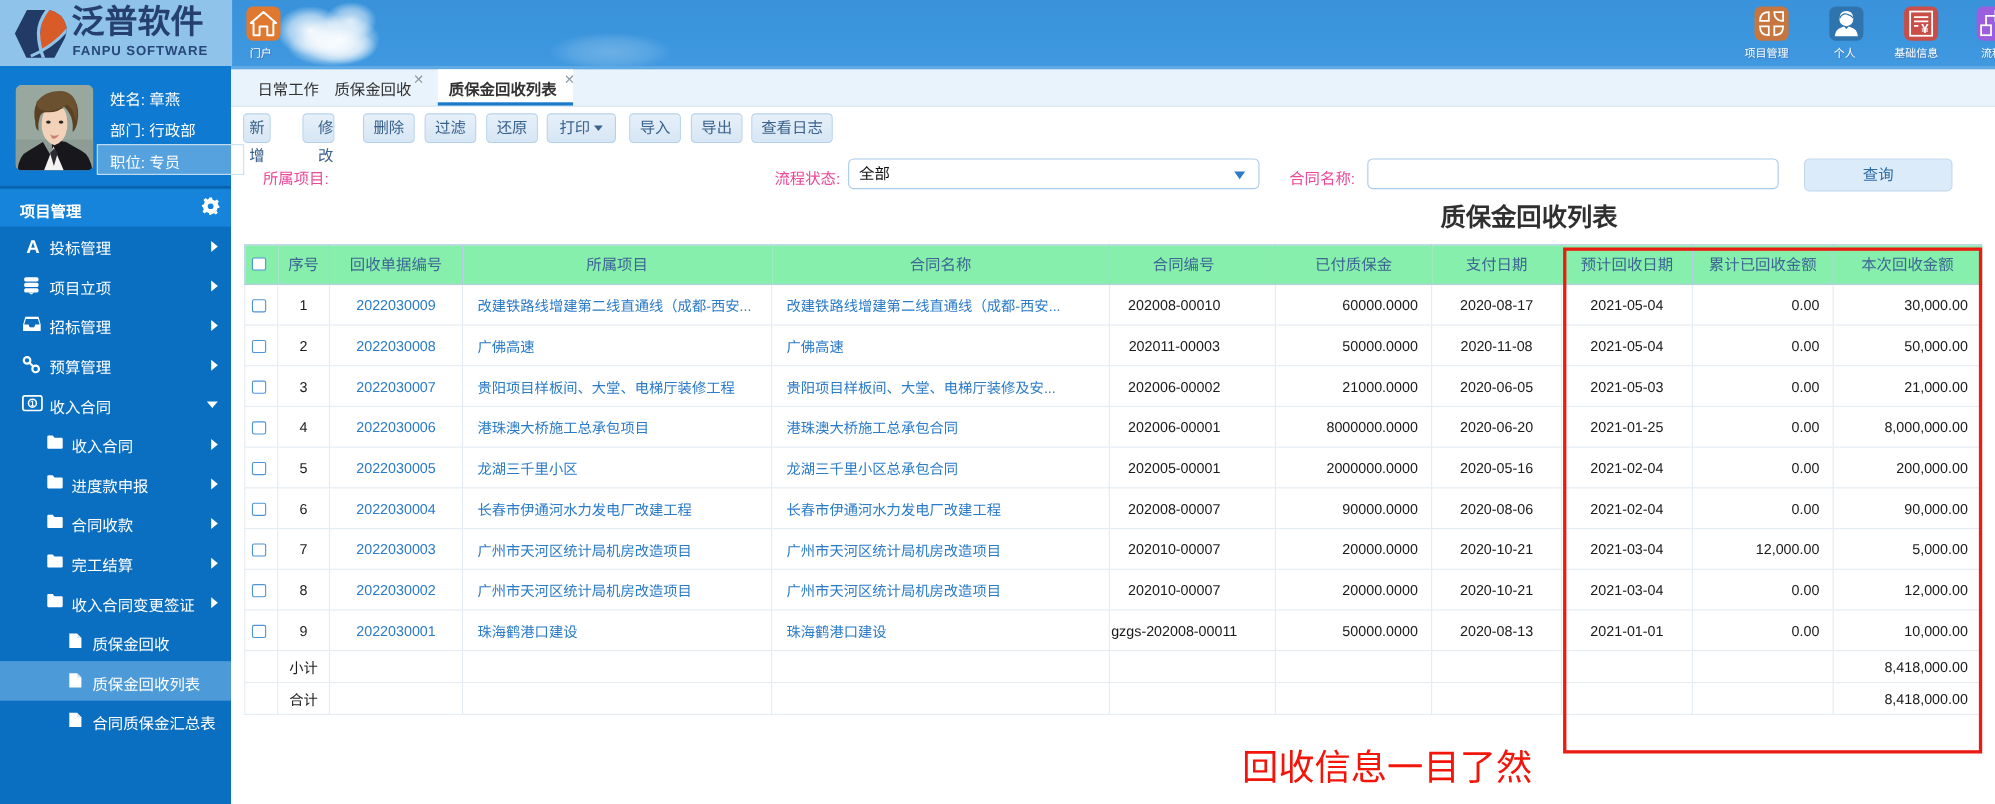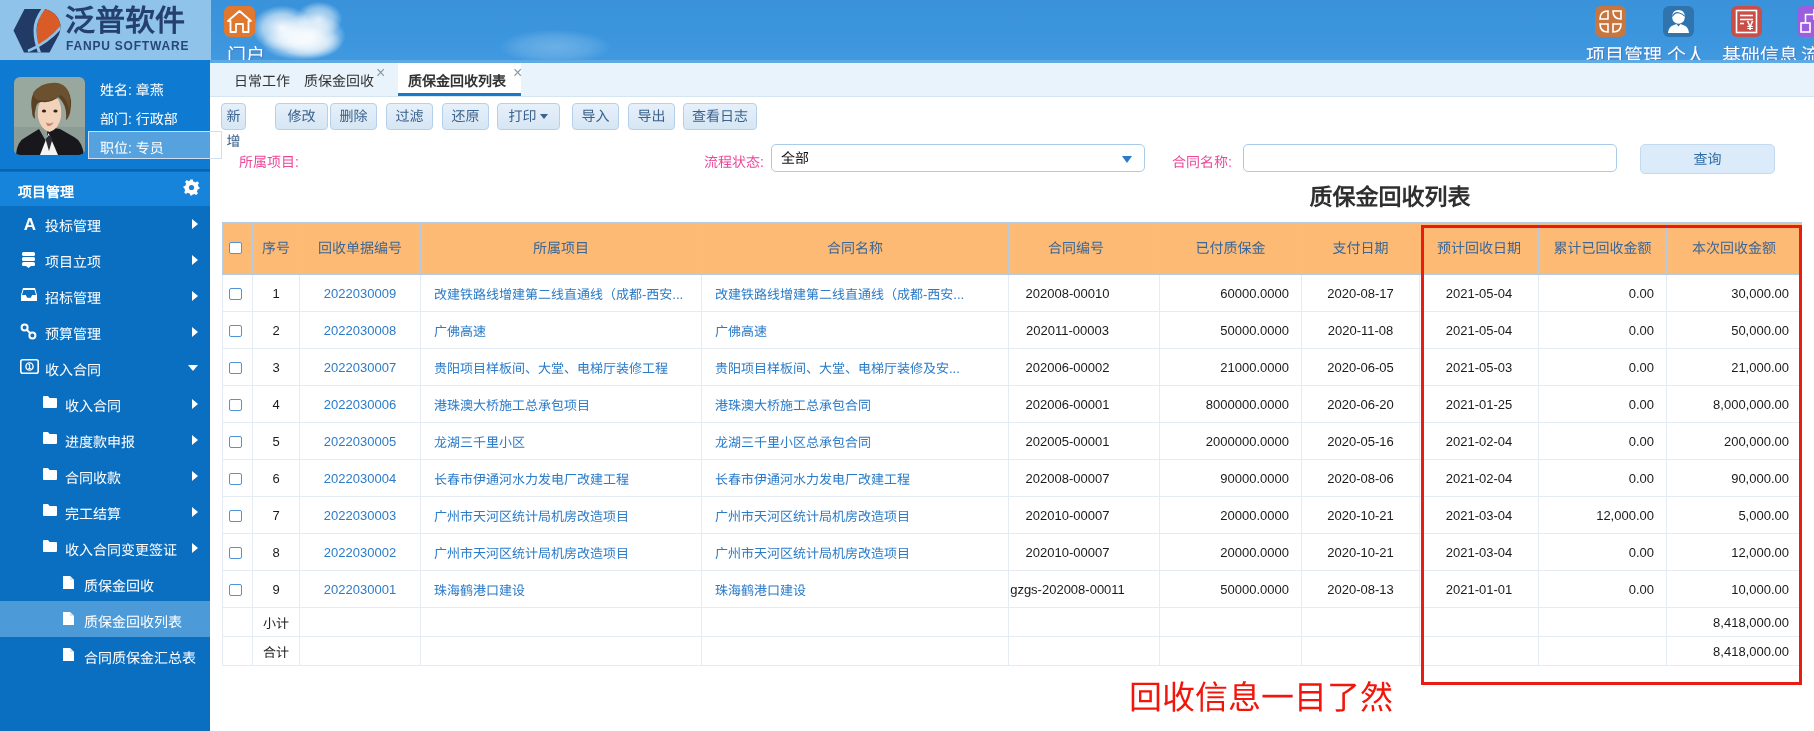--- a/index.html
+++ b/index.html
@@ -8,21 +8,21 @@
 body { position:relative; font-family:"Liberation Sans", sans-serif; background:#fff; font-size:14px; }
 
 
 #topbar { position:absolute; left:0; top:0; width:1814px; height:60px;
   background:linear-gradient(180deg,#3a93da 0%,#3c96dd 60%,#4199e0 100%); overflow:hidden; }
 #logo-panel { position:absolute; left:0; top:0; width:211px; height:60px; background:#8fc3ea; }
 #logo-cn { position:absolute; left:65px; top:6px; font-size:30px; line-height:30px; font-weight:bold; color:#25406e; letter-spacing:0px; }
 #logo-en { position:absolute; left:66px; top:39px; font-size:12px; color:#27477a; letter-spacing:0.8px; font-weight:bold; }
 .cloud { position:absolute; background:radial-gradient(ellipse at center, rgba(255,255,255,0.95) 0%, rgba(255,255,255,0.55) 45%, rgba(255,255,255,0) 72%); }
 .appicon { position:absolute; top:6px; width:31px; height:31px; border-radius:6px; }
-.applabel { position:absolute; top:40px; font-size:19px; color:#fff; white-space:nowrap; text-shadow:1px 1px 1px rgba(70,80,160,0.45);text-align:right; }
+.applabel { position:absolute; top:40px; font-size:10px; color:#fff; white-space:nowrap; text-shadow:1px 1px 1px rgba(70,80,160,0.45);text-align:right; }
 
 
 #sidebar { position:absolute; left:0; top:60px; width:210px; height:671px; background:#0b6fc1; }
 #profile { position:absolute; left:0; top:0; width:210px; height:111px; background:#0e7ad2; border-bottom:2px solid #0a63ad; }
 #photo { position:absolute; left:14px; top:17px; width:71px; height:78px; border-radius:6px; overflow:hidden; }
 .pline { position:absolute; left:100px; font-size:14px; color:#fff; white-space:nowrap; }
 #tooltip { position:absolute; left:88px; top:71px; width:134px; height:28px; background:rgba(255,255,255,0.30); border:1px solid #cddff0; z-index:30; }
 #menuhead { position:absolute; left:0; top:112px; width:210px; height:34px; background:#1584da; }
 #menuhead .t { position:absolute; left:18px; top:9px; font-size:14px; font-weight:bold; color:#fff; }
 #menu { position:absolute; left:0; top:145px; width:210px; }
@@ -45,21 +45,21 @@
 .btn { position:absolute; top:43px; height:27px; border:1px solid #b5d0ea; border-radius:4px;
   background:linear-gradient(180deg,#e7f0fa,#d6e6f4); color:#3a628c; font-size:14px; text-align:center; line-height:25px; }
 .flabel { position:absolute; top:91px; font-size:14px; color:#ec4899; white-space:nowrap; }
 .finput { position:absolute; top:84px; height:28px; border:1px solid #a8cbea; border-radius:5px; background:#fff; font-size:14px; color:#111; line-height:26px; padding-left:9px; }
 .ph { color:#a9adb3; font-size:13px; }
 #qbtn { position:absolute; top:84px; height:30px; background:#dcebf9; border:1px solid #c3d9ee; border-radius:5px; color:#2f6da8; font-size:14px; text-align:center; line-height:28px; }
 #title { position:absolute; top:118px; left:980px; width:400px; text-align:center; font-size:23px; font-weight:bold; color:#2f2f2f; }
 
 
 #tbl { position:absolute; left:12px; top:162px; border-collapse:collapse; table-layout:fixed; font-size:13px; color:#1a1a1a; }
-#tbl th { height:52px; background:#fdba74; color:#3d6694; font-weight:normal; font-size:14px; border:1px solid #b3cce4; padding-bottom:3px; }
+#tbl th { height:36px; background:#86efac; color:#3d6694; font-weight:normal; font-size:14px; border:1px solid #b3cce4; padding-bottom:3px; }
 #tbl td { height:37px; border:1px solid #e4ebf3; background:#fff; }
 #tbl tr.sm td { height:29px; }
 #tbl .lft { text-align:left; padding-left:13px; overflow:hidden; white-space:nowrap; }
 #tbl .ctr { text-align:center; }
 #tbl .rgt { text-align:right; padding-right:12px; }
 #tbl .lnk { color:#2b7bc8; }
 #tbl td.c6 { padding-right:33px; }
 #tbl th.hc6 { padding-right:16px; }
 .cb { display:inline-block; width:13px; height:12px; border:1.5px solid #4f94d4; border-radius:2px; background:#fff; vertical-align:middle; margin-right:5px; }
 
@@ -284,21 +284,21 @@
 <div id="content">
   <div id="tabbar">
     <div class="tab" style="left:24px; top:7px;">日常工作</div>
     <div class="tab" style="left:94px; top:7px;">质保金回收</div>
     <div class="tab x" style="left:166px; top:1px; font-size:16px; color:#8a99a9;">×</div>
     <div class="tab" id="tab3" style="left:188px; top:0; width:123px; height:33px;"></div>
     <div class="tab" style="left:198px; top:7px; font-weight:bold; z-index:2;">质保金回收列表</div>
     <div class="tab x" style="left:303px; top:1px; font-size:16px; color:#8a99a9; z-index:2;">×</div>
   </div>
   <div class="btn" style="left:11px; width:25px;">新增</div>
-  <div class="btn" style="left:65px; width:53px;">修改</div>
+  <div class="btn" style="left:65px; width:29px;text-align:right;">修改</div>
   <div class="btn" style="left:120px; width:47px;">删除</div>
   <div class="btn" style="left:176px; width:47px;">过滤</div>
   <div class="btn" style="left:232px; width:47px;">还原</div>
   <div class="btn" style="left:287px; width:63px;">打印 <span style="display:inline-block;width:0;height:0;border-top:5px solid #3a628c;border-left:4px solid transparent;border-right:4px solid transparent;vertical-align:2px;"></span></div>
   <div class="btn" style="left:362px; width:47px;">导入</div>
   <div class="btn" style="left:418px; width:47px;">导出</div>
   <div class="btn" style="left:473px; width:74px;">查看日志</div>
 
   <div class="flabel" style="left:29px;">所属项目:</div>
   <div class="flabel" style="left:494px;">流程状态:</div>

